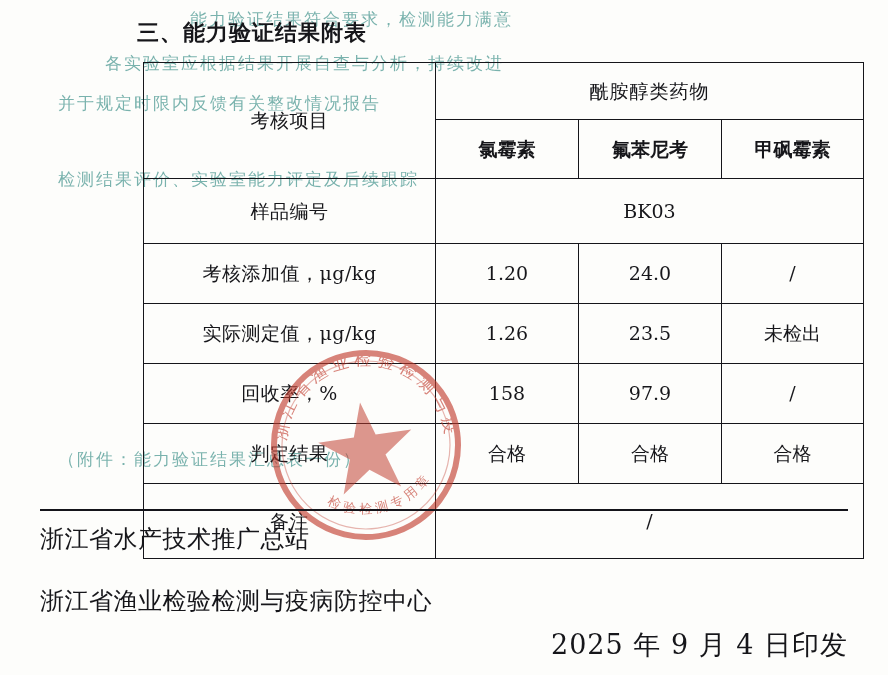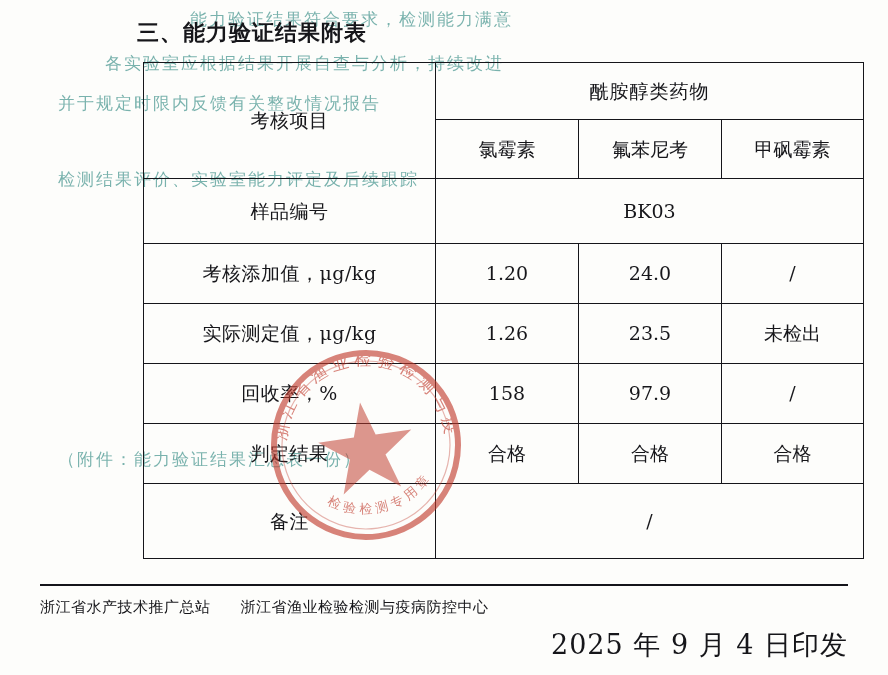--- a/index.html
+++ b/index.html
@@ -73,20 +73,21 @@
     letter-spacing: 0.5px;
   }
   td.h-group {
     font-size: 20px;
     letter-spacing: 1px;
     height: 42px;
   }
   td.h-sub {
     font-size: 19px;
     height: 42px;
+    font-weight: bold;
   }
   tr.r-head1 td { height: 44px; text-align: center; }
   tr.r-head2 td { height: 46px; }
   tr.r-sample td { height: 52px; }
   tr.r-data td { height: 47px; }
   tr.r-note td { height: 62px; }
 
   .val-num {
     font-family: "DejaVu Serif", "Liberation Serif", serif;
   }
@@ -112,23 +113,24 @@
     padding: 0 40px 12px 40px;
   }
   .footer-rule {
     border-top: 2.2px solid #14141a;
     margin: 0 0 12px 0;
   }
   .footer-orgs {
     display: flex;
     justify-content: flex-start;
     gap: 30px;
-    font-size: 15px;
+    font-size: 24px;
     letter-spacing: 0.5px;
     margin-bottom: 10px;
+    flex-direction: column;
   }
   .footer-date {
     text-align: right;
     font-size: 27px;
     letter-spacing: 1px;
     padding-left: 60px;
   }
 </style>
 </head>
 <body>

